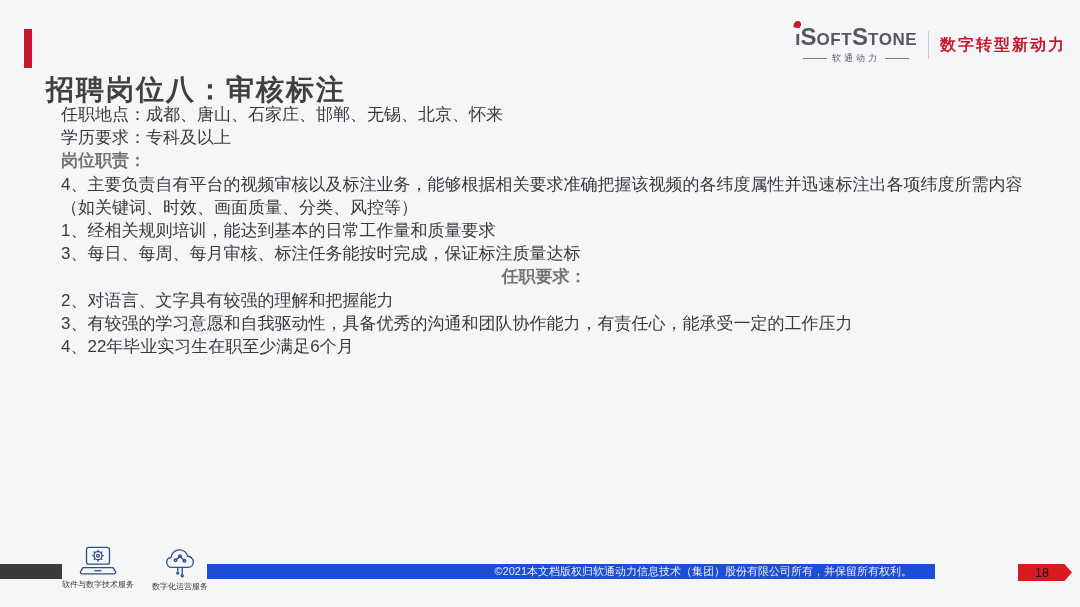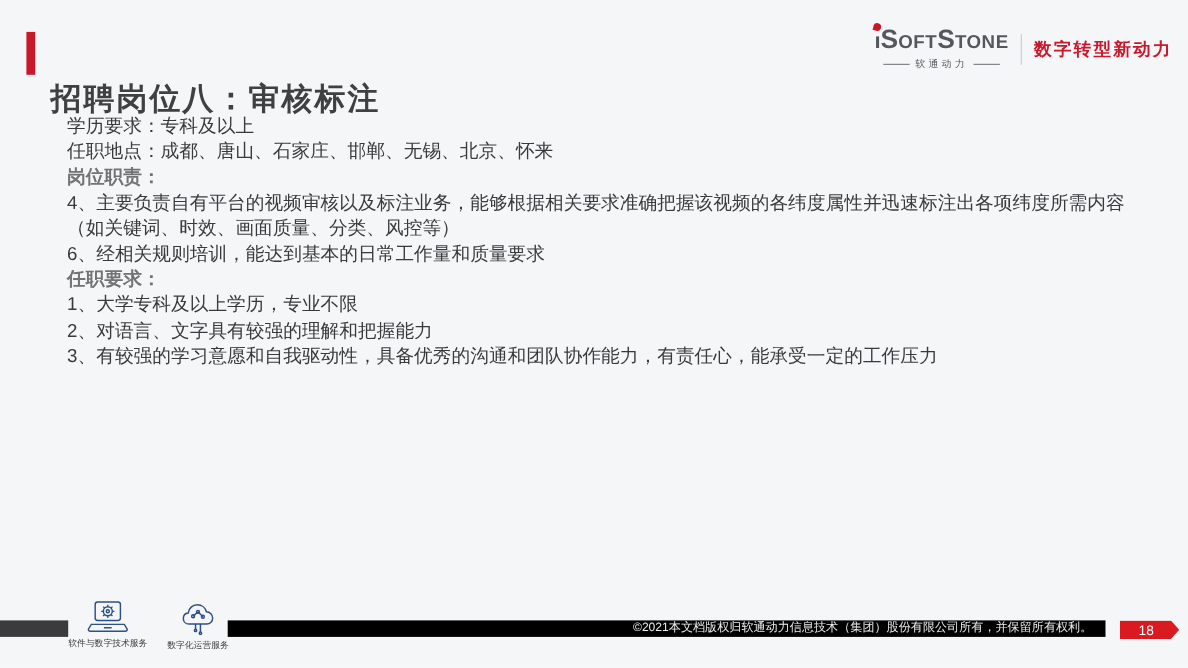--- a/index.html
+++ b/index.html
@@ -54,46 +54,46 @@
   }
 
   
   .content {
     position:absolute; left:61px; top:103px; width:966px;
     font-size:17px; line-height:23.2px; color:#3A3A3C;
   }
   .content p { margin:0; }
   .sec-heading { font-weight:bold; color:#737373; }
   .gap-lg { margin-top:26px; }
-  .gap-sm { margin-top:12px; }
+  .gap-sm { margin-top:12px;text-align:center; }
 
   
   .bar-left {
     position:absolute; left:0; top:564px; width:62px; height:15px;
     background:#3B3B3D;
   }
   .bar-right {
-    position:absolute; left:207px; top:564px; width:798px; height:15px;
-    background:#000000;
+    position:absolute; left:207px; top:564px; width:728px; height:15px;
+    background:#1d4ed8;
     display:flex; align-items:center; justify-content:flex-end;
-    padding-right:12px;
+    padding-right:23px;
   }
   .copyright {
     color:#ECECEC; font-size:11px; white-space:nowrap; line-height:15px;
   }
   .footer-services {
     position:absolute; left:64px; top:546px; width:142px;
     display:flex; align-items:flex-start; justify-content:center; gap:9px;
   }
   .service { display:flex; flex-direction:column; align-items:center; gap:3px; }
   .service-label { font-size:8px; color:#3C3C3E; white-space:nowrap; }
   .service-divider { width:1px; height:30px; background:#8A8A8E; margin-top:3px; }
   .page-badge {
     position:absolute; left:1018px; top:564px; width:54px; height:17px;
-    background:#D91A21; color:#ffffff; font-size:12.5px;
+    background:#D91A21; color:#0f172a; font-size:12.5px;
     clip-path:polygon(0 0, 86% 0, 100% 50%, 86% 100%, 0 100%);
     display:flex; align-items:center; justify-content:center;
     padding-right:6px;
   }
   svg { display:block; }
 </style>
 </head>
 <body>
 
 <div class="slide">
@@ -117,31 +117,32 @@
         <span class="logo-dash"></span>
         <span>软通动力</span>
         <span class="logo-dash"></span>
       </div>
     </div>
     <div class="logo-divider"></div>
     <div class="logo-tagline">数字转型新动力</div>
   </div>
 
   <main class="content">
+    <p>任职地点：成都、唐山、石家庄、邯郸、无锡、北京、怀来</p>
     <p>学历要求：专科及以上</p>
-    <p>任职地点：成都、唐山、石家庄、邯郸、无锡、北京、怀来</p>
 
     <p class="sec-heading gap-lg">岗位职责：</p>
     <p>4、主要负责自有平台的视频审核以及标注业务，能够根据相关要求准确把握该视频的各纬度属性并迅速标注出各项纬度所需内容（如关键词、时效、画面质量、分类、风控等）</p>
-    <p>6、经相关规则培训，能达到基本的日常工作量和质量要求</p>
+    <p>1、经相关规则培训，能达到基本的日常工作量和质量要求</p>
+    <p>3、每日、每周、每月审核、标注任务能按时完成，保证标注质量达标</p>
 
     <p class="sec-heading gap-sm">任职要求：</p>
-    <p>1、大学专科及以上学历，专业不限</p>
     <p>2、对语言、文字具有较强的理解和把握能力</p>
     <p>3、有较强的学习意愿和自我驱动性，具备优秀的沟通和团队协作能力，有责任心，能承受一定的工作压力</p>
+    <p>4、22年毕业实习生在职至少满足6个月</p>
   </main>
 
   <div class="bar-left"></div>
 
   <div class="footer-services">
     <div class="service">
       <svg width="40" height="30" viewBox="0 0 44 34">
         <g fill="none" stroke="#2F4F87" stroke-width="1.5">
           <rect x="9" y="1.5" width="26" height="19" rx="2.5"></rect>
           <circle cx="22" cy="11" r="4.6"></circle>

